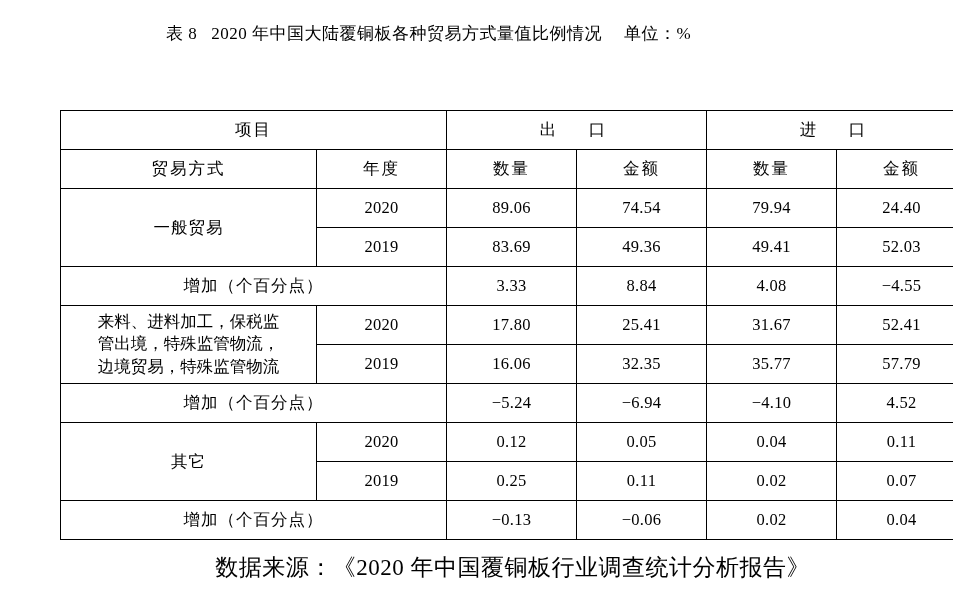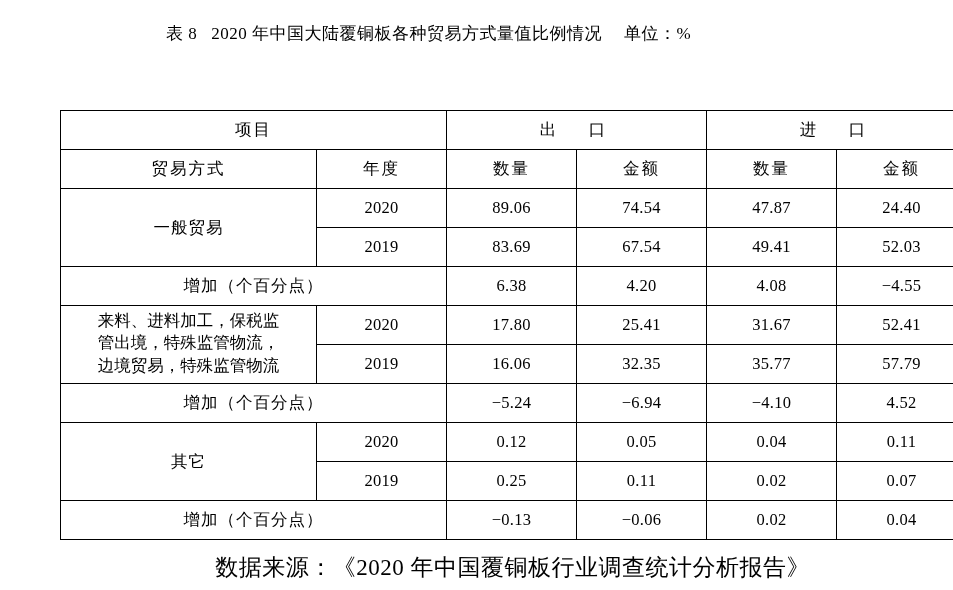--- a/index.html
+++ b/index.html
@@ -71,21 +71,20 @@
   }
   .mode-cell {
     letter-spacing: 1px;
   }
   .multiline {
     line-height: 1.35;
     text-align: left;
     padding: 2px 4px 2px 4px;
     letter-spacing: 0px;
     font-size: 16px;
-    font-family: Liberation Mono, monospace;
   }
   .inc-row {
     letter-spacing: 1px;
   }
   .source {
     position: absolute;
     top: 552px;
     left: 0;
     width: 953px;
     text-align: center;
@@ -124,34 +123,34 @@
         <td class="hdr-item">金额</td>
         <td class="hdr-item">数量</td>
         <td class="hdr-item">金额</td>
       </tr>
 
       <tr>
         <td rowspan="2" class="mode-cell">一般贸易</td>
         <td class="num">2020</td>
         <td class="num">89.06</td>
         <td class="num">74.54</td>
-        <td class="num">47.87</td>
+        <td class="num">79.94</td>
         <td class="num">24.40</td>
       </tr>
       <tr>
         <td class="num">2019</td>
         <td class="num">83.69</td>
-        <td class="num">67.54</td>
+        <td class="num">49.36</td>
         <td class="num">49.41</td>
         <td class="num">52.03</td>
       </tr>
       <tr>
         <td colspan="2" class="inc-row">增加（个百分点）</td>
-        <td class="num">6.38</td>
-        <td class="num">4.20</td>
+        <td class="num">3.33</td>
+        <td class="num">8.84</td>
         <td class="num">4.08</td>
         <td class="num">−4.55</td>
       </tr>
 
       <tr>
         <td rowspan="2" class="multiline"><span>来料、进料加工，保税监</span><br><span>管出境，特殊监管物流，</span><br><span>边境贸易，特殊监管物流</span></td>
         <td class="tall num">2020</td>
         <td class="tall num">17.80</td>
         <td class="tall num">25.41</td>
         <td class="tall num">31.67</td>

